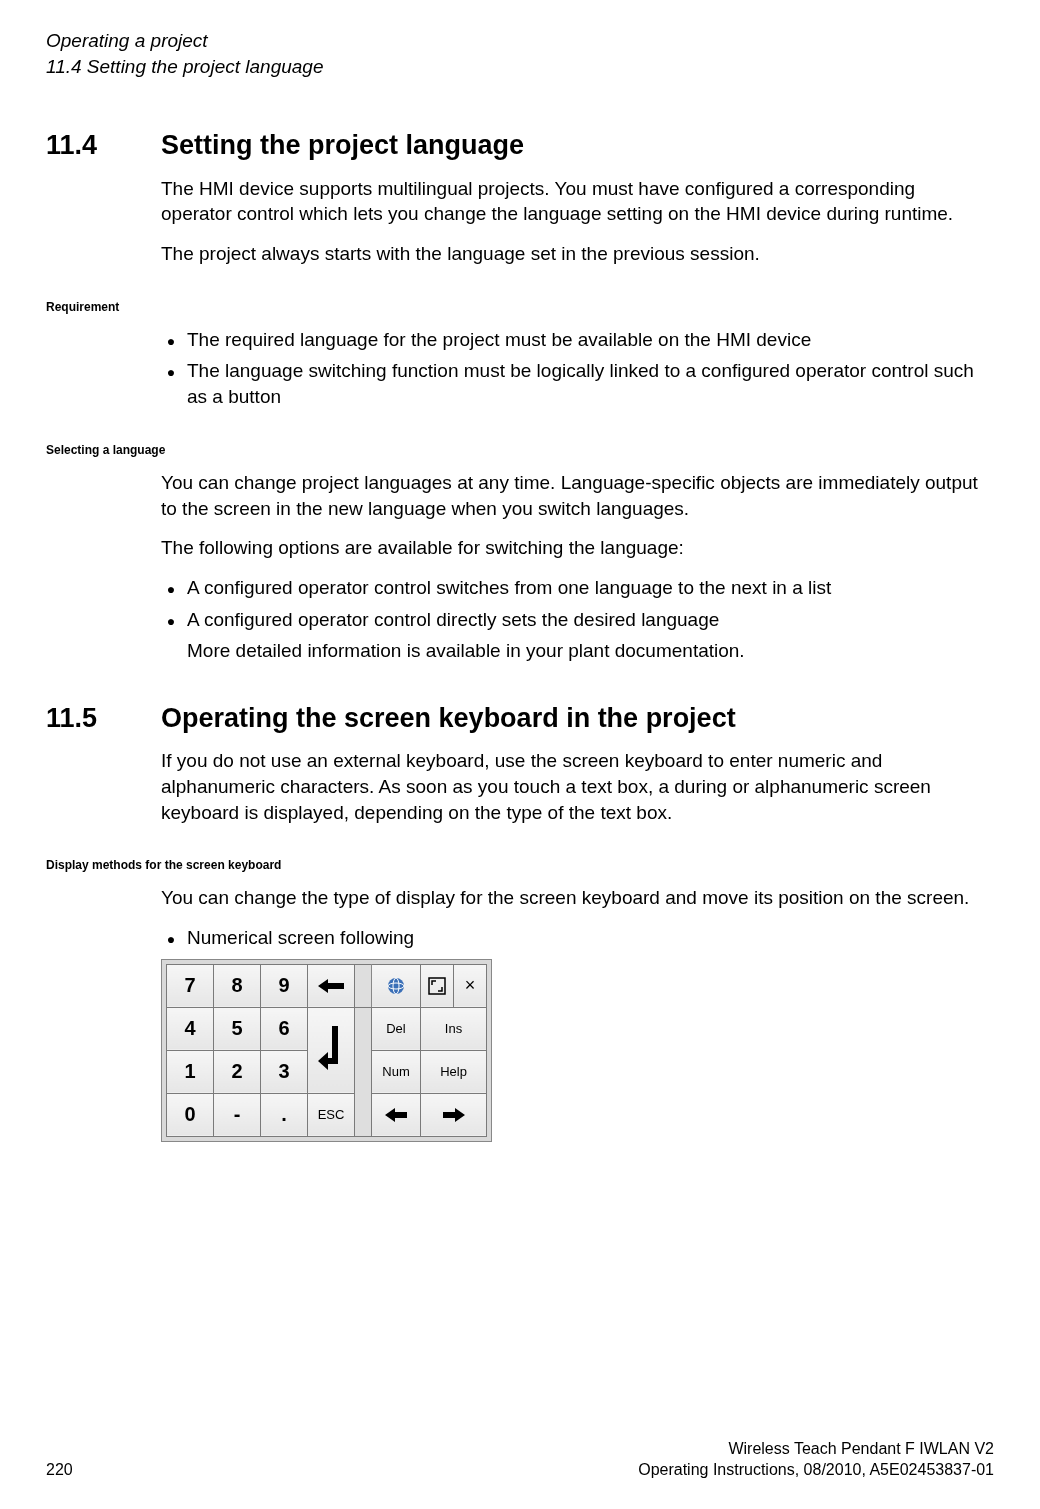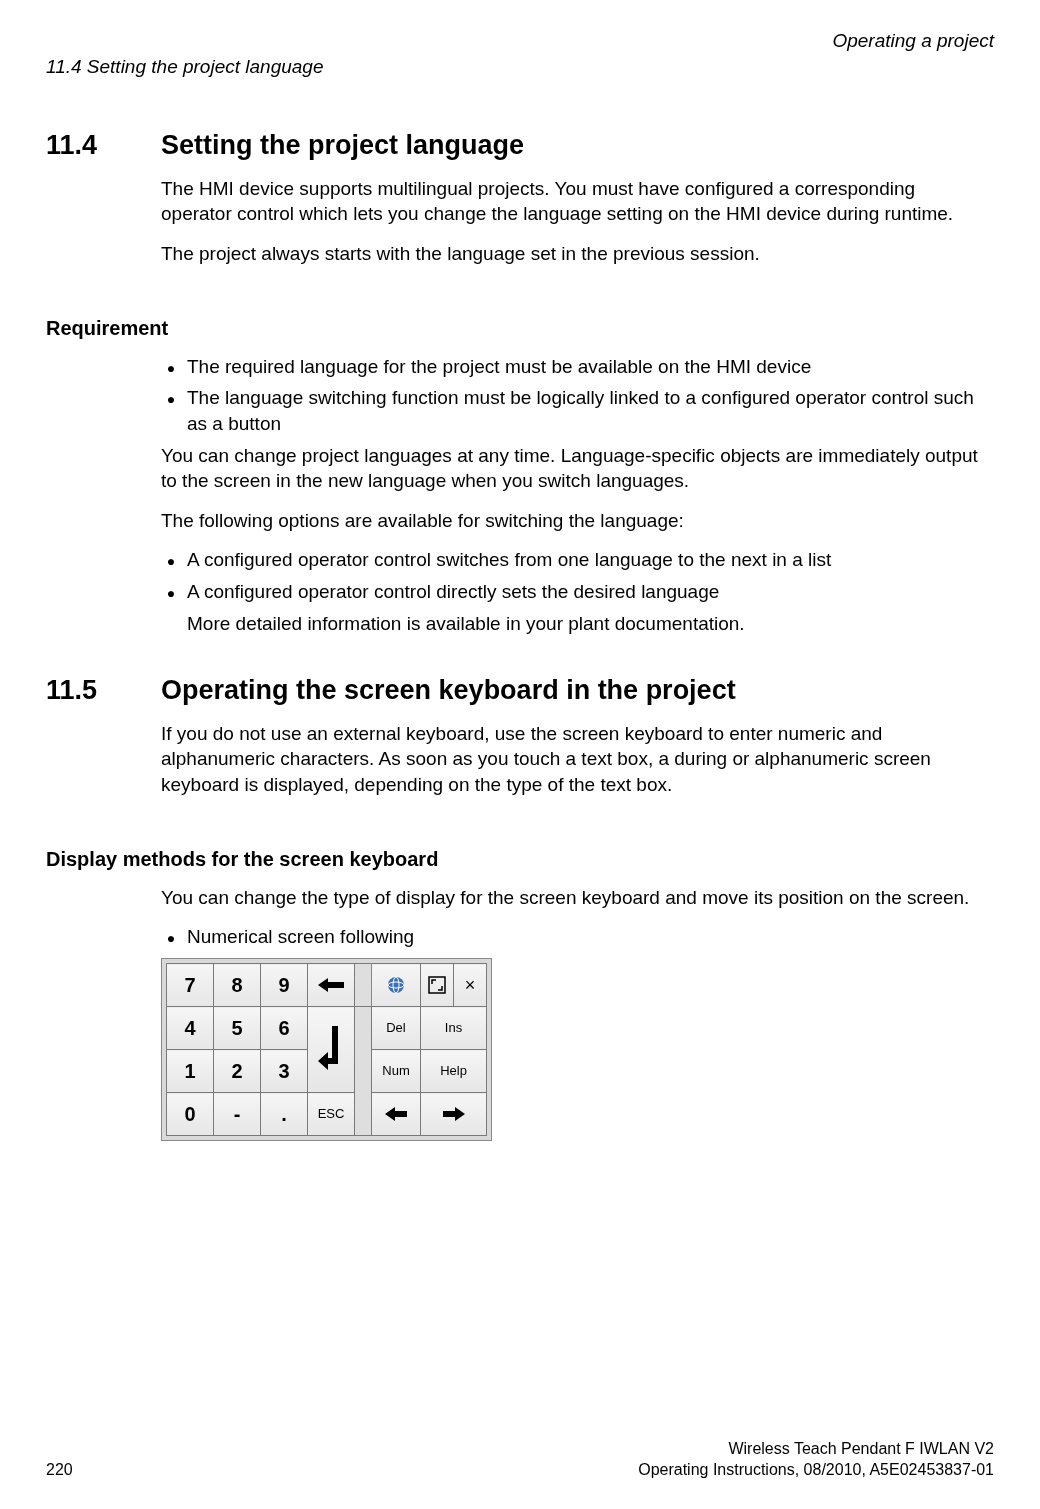--- a/index.html
+++ b/index.html
@@ -14,34 +14,34 @@
       background: #fff;
       position: relative;
       box-sizing: border-box;
     }
     .page {
       position: absolute; inset: 0;
       padding: 28px 46px 0 46px;
       box-sizing: border-box;
     }
     .running { font-style: italic; font-size: 19px; margin-bottom: 48px; }
-    .running .line1 { margin: 0; text-align: right; }
+    .running .line1 { margin: 0; }
     .running .line2 { margin: 0; }
     .section-heading {
       font-size: 27px;
       font-weight: 700;
       margin: 0 0 12px 0;
     }
     .num { display: inline-block; min-width: 115px; }
     .body-block { margin-left: 115px; margin-right: 16px; }
     .para { margin: 4px 0 14px 0; }
     .h3 {
-      font-size: 20px;
+      font-size: 12px;
       font-weight: 700;
-      margin: 48px 0 12px 0;
+      margin: 32px 0 12px 0;
     }
     ul.bullets { margin: 4px 0 4px 0; padding-left: 22px; }
     ul.bullets li { margin: 6px 0; padding-left: 4px; }
     ul.bullets > li::marker { content: "●  "; font-size: 14px; }
     .subnote { margin: 6px 0 6px 26px; }
     .spacer-md { height: 30px; }
 
     
     .footer {
       position: absolute;
@@ -100,20 +100,21 @@
   </div>
 
   <h3 class="h3">Requirement</h3>
   <div class="body-block">
     <ul class="bullets">
       <li>The required language for the project must be available on the HMI device</li>
       <li>The language switching function must be logically linked to a configured operator control such as a button</li>
     </ul>
   </div>
 
+  <h3 class="h3">Selecting a language</h3>
   <div class="body-block">
     <p class="para">You can change project languages at any time. Language-specific objects are immediately output to the screen in the new language when you switch languages.</p>
     <p class="para">The following options are available for switching the language:</p>
     <ul class="bullets">
       <li>A configured operator control switches from one language to the next in a list</li>
       <li>A configured operator control directly sets the desired language</li>
     </ul>
     <p class="subnote">More detailed information is available in your plant documentation.</p>
   </div>
 

